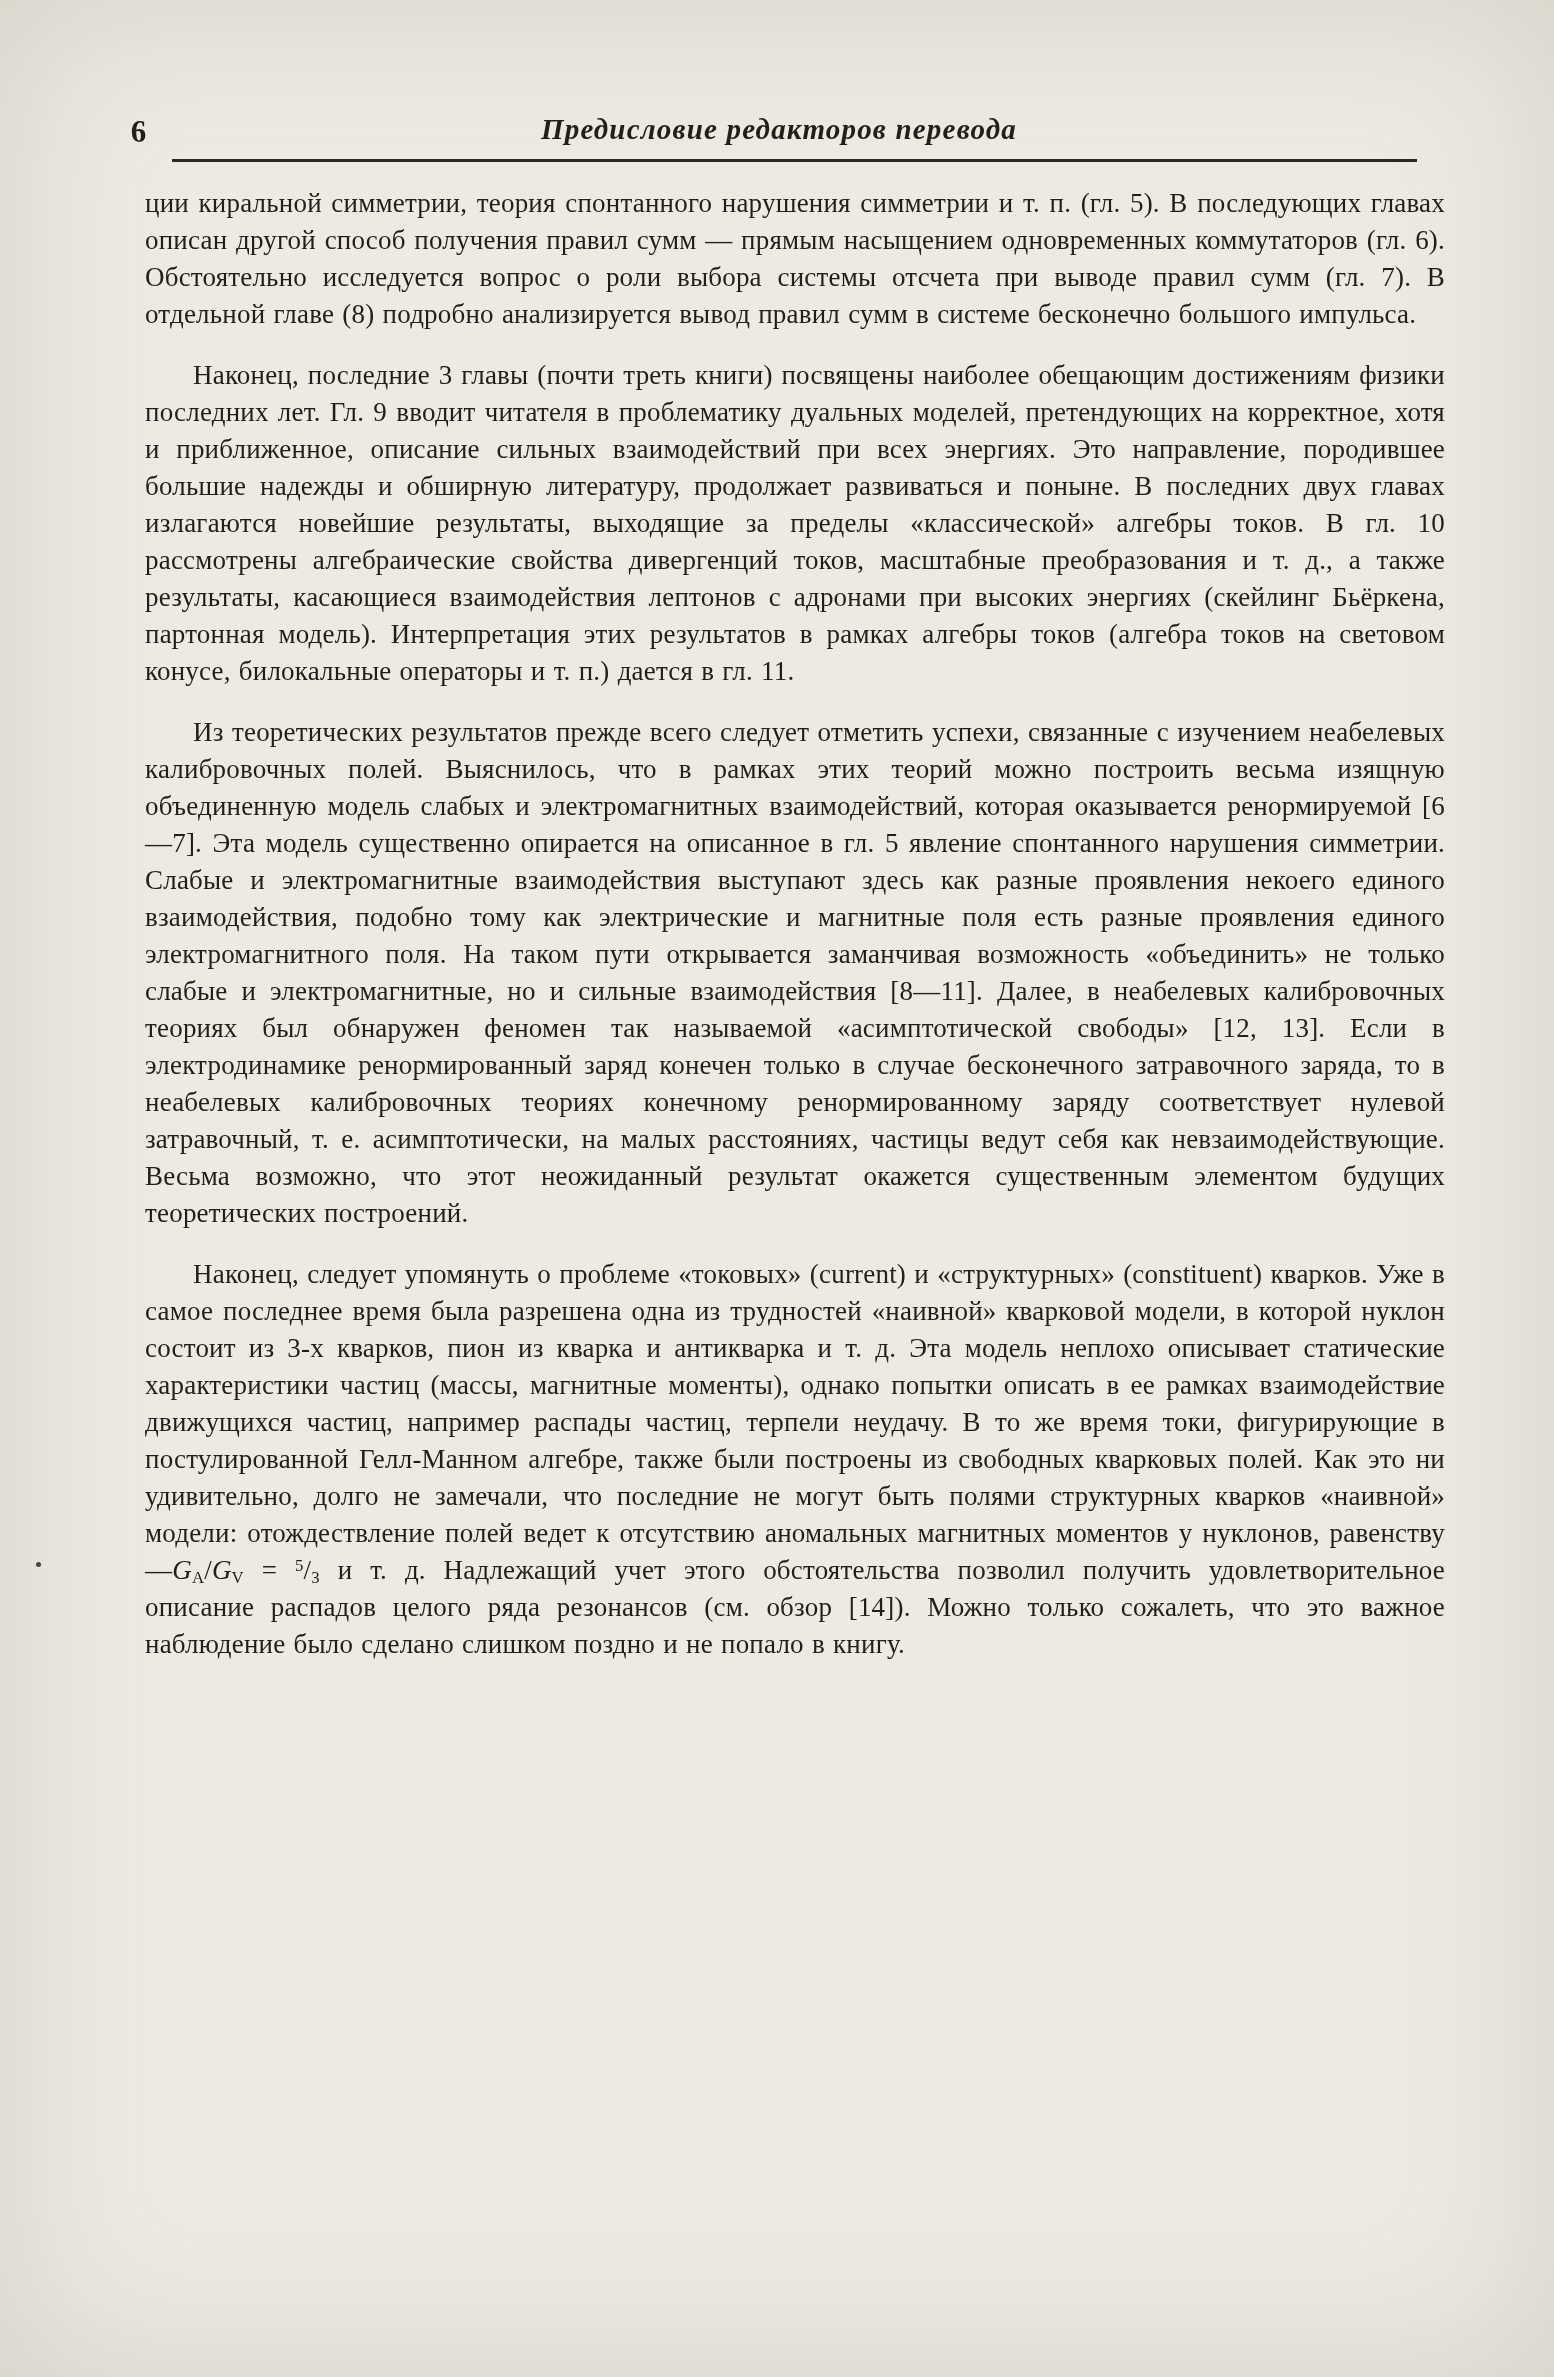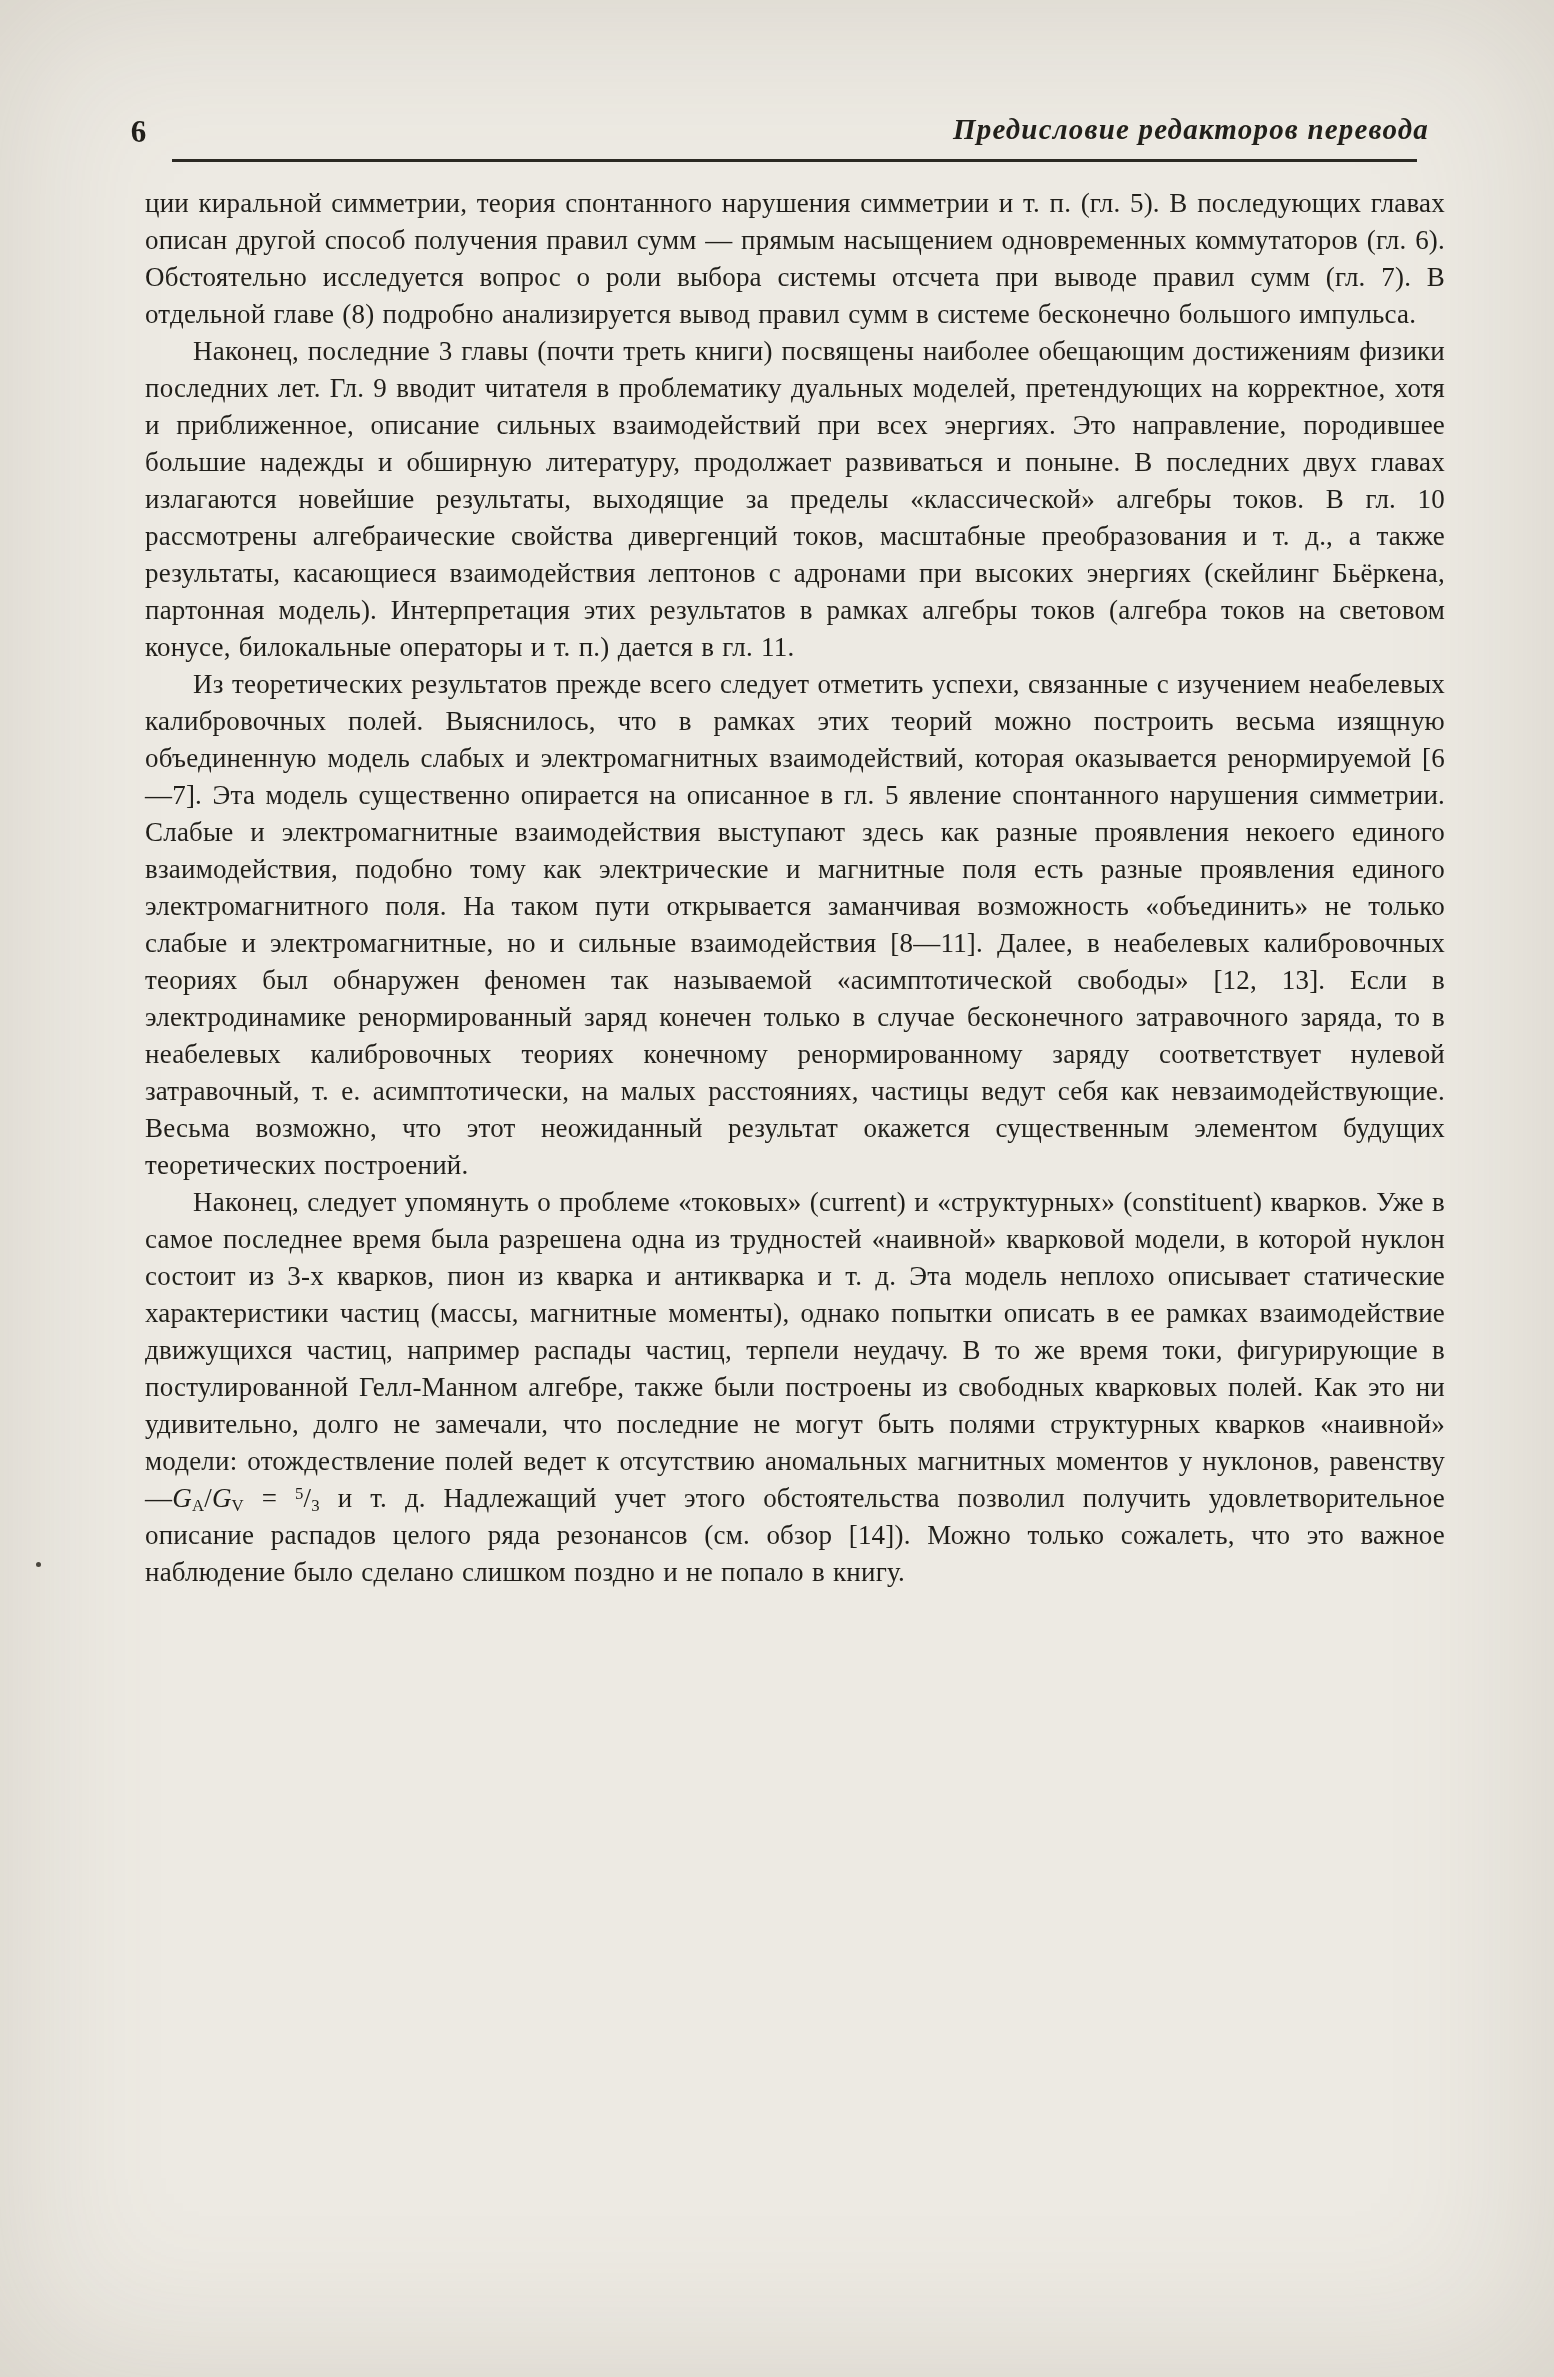--- a/index.html
+++ b/index.html
@@ -29,21 +29,21 @@
   }
   .folio {
     position: absolute;
     left: 1.7px;
     top: 2.5px;
     font-size: 31px;
     font-weight: bold;
     letter-spacing: 0.8px;
   }
   .running-title {
-    text-align: right;
+    text-align: center;
     font-size: 29px;
     font-weight: bold;
     font-style: italic;
     letter-spacing: 1.2px;
     padding-top: 1.7px;
   }
   .header-rule {
     position: absolute;
     left: 43px;
     right: 11.6px;
@@ -60,20 +60,21 @@
     font-size: 27px;
     line-height: 37px;
     letter-spacing: 0.2px;
     word-spacing: 1.2px;
   }
   .para {
     margin: 0;
   }
   .para.indent {
     text-indent: 48px;
+    margin-top: 24px;
   }
   .text-block sup {
     font-size: 62%;
     line-height: 0;
     position: relative;
     top: -0.45em;
     vertical-align: baseline;
   }
   .text-block sub {
     font-size: 62%;

